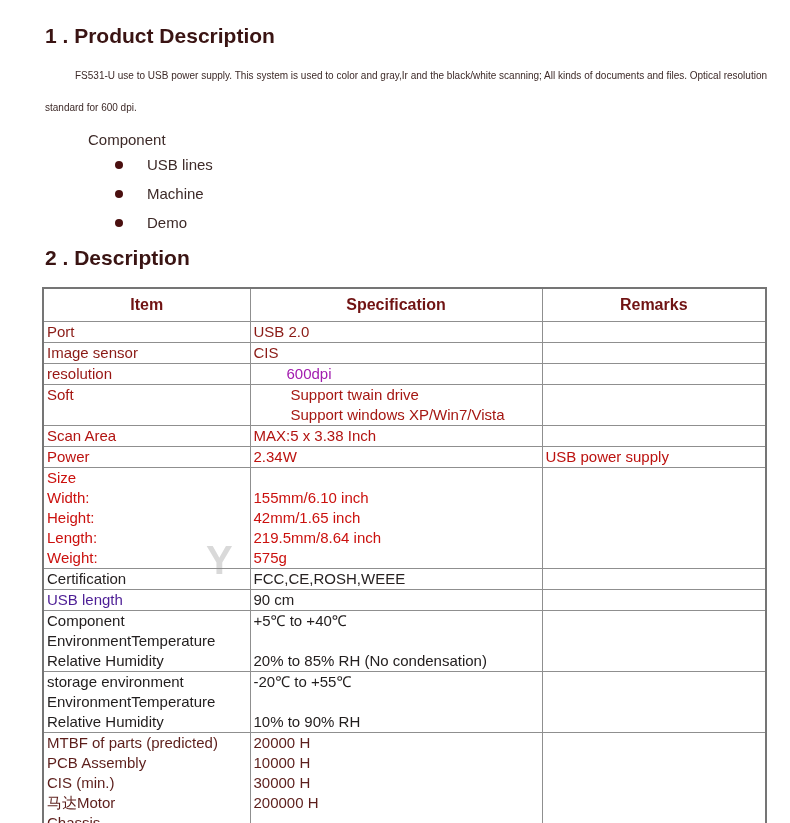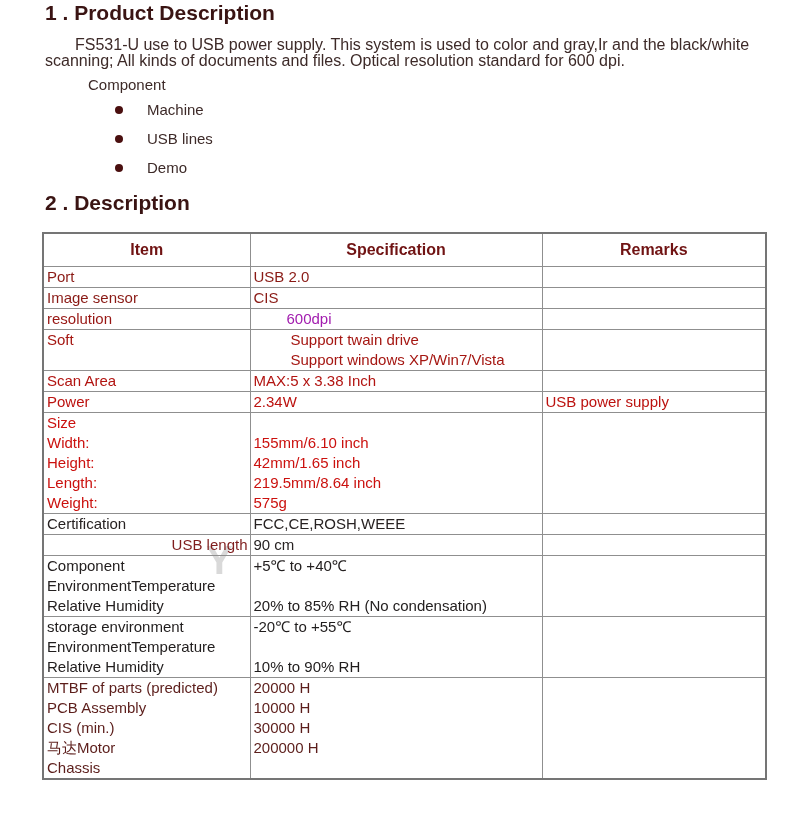--- a/index.html
+++ b/index.html
@@ -11,26 +11,26 @@
     overflow: hidden;
     position: relative;
   }
   .page { position: relative; width: 790px; height: 823px; }
 
   .h-title {
     font-size: 21px; font-weight: bold;
     color: var(--heading, #3a1413);
     margin: 0 0 0 45px;
   }
-  .h1 { padding-top: 1px; }
+  .h1 { padding-top: 24px; }
   .h2 { margin-top: 9px; }
 
   .para {
     margin: 12px 20px 0 45px;
-    font-size: 16px; line-height: 16px;
+    font-size: 10px; line-height: 32px;
     text-indent: 30px;
     color: var(--body, #3d2a28);
   }
 
   .component-label {
     margin: 7px 0 0 88px;
     font-size: 15px;
     color: var(--body, #3d2a28);
   }
 
@@ -85,25 +85,25 @@
 
   <div class="h-title h1">1 . Product Description</div>
 
   <div class="para">FS531-U use to USB power supply. This system is used to color and gray,Ir and the black/white scanning; All kinds of documents and files. Optical resolution standard for 600 dpi.</div>
 
   <div class="component-label">Component</div>
 
   <ul class="components">
       <li>
         <span class="bullet-dot"></span>
-        <span>Machine</span>
+        <span>USB lines</span>
       </li>
       <li>
         <span class="bullet-dot"></span>
-        <span>USB lines</span>
+        <span>Machine</span>
       </li>
       <li>
         <span class="bullet-dot"></span>
         <span>Demo</span>
       </li>
     </ul>
 
   <div class="h-title h2">2 . Description</div>
 
   <table class="spec">
@@ -211,21 +211,21 @@
             <div class="cell-line">Certification</div>
           </td>
           <td style="color: rgb(39, 34, 34);">
             <div class="cell-line">FCC,CE,ROSH,WEEE</div>
           </td>
           <td style="color: rgb(39, 34, 34);">
             <div class="cell-line">&nbsp;</div>
           </td>
         </tr>
         <tr>
-          <td style="color: #7f1d1d; text-align: right;">
+          <td style="color: #4c1d95;">
             <div class="cell-line">USB length</div>
           </td>
           <td style="color: rgb(39, 34, 34);">
             <div class="cell-line">90 cm</div>
           </td>
           <td style="color: rgb(39, 34, 34);">
             <div class="cell-line">&nbsp;</div>
           </td>
         </tr>
         <tr>

